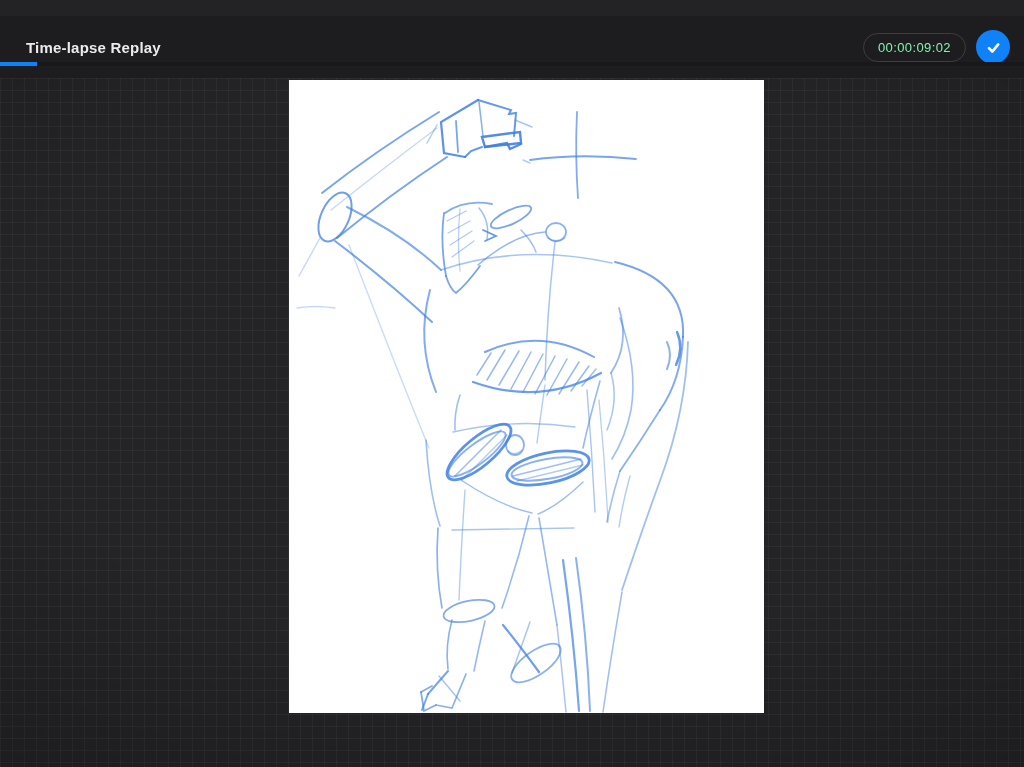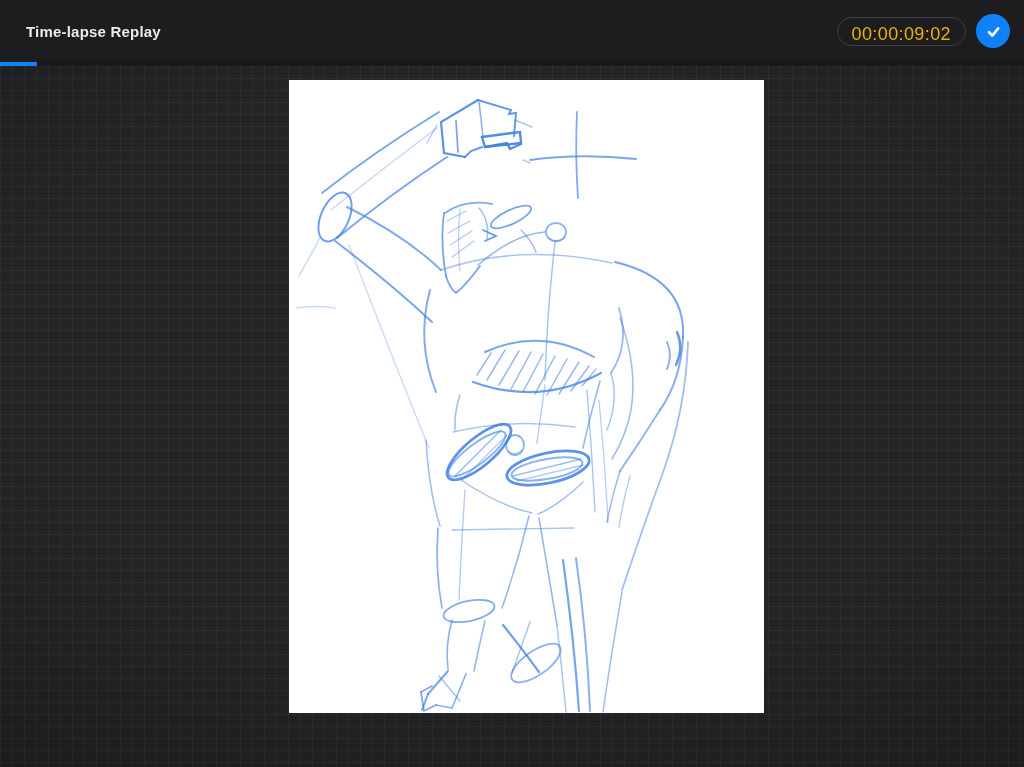--- a/index.html
+++ b/index.html
@@ -7,37 +7,37 @@
     width: 1024px; height: 767px;
     overflow: hidden;
     background: #232325;
     font-family: "Liberation Sans", sans-serif;
     position: relative;
   }
   .app { position: absolute; inset: 0; }
 
   
   .header {
-    position: absolute; top: 0; left: 0; right: 0; height: 62px;
+    position: absolute; top: 16px; left: 0; right: 0; height: 62px;
     background: #1d1d1f;
     display: flex; align-items: center; justify-content: space-between;
     padding: 0 12px 0 26px; box-sizing: border-box;
     z-index: 3;
   }
   .title {
     margin: 0;
     font-size: 15px; font-weight: 700;
     color: #ebebed; letter-spacing: 0.2px;
   }
   .header-right { display: flex; align-items: center; gap: 10px; }
   .time-pill {
     height: 29px; padding: 0 14px;
     border: 1px solid #3e3e40; border-radius: 15px;
-    display: flex; align-items: flex-end;
-    color: #eab308; font-size: 18px; letter-spacing: 0.4px;
+    display: flex; align-items: center;
+    color: #86efac; font-size: 13px; letter-spacing: 0.4px;
     background: transparent;
     box-sizing: border-box;
   }
   .done-btn {
     width: 34px; height: 34px; border-radius: 50%;
     background: var(--accent, #0f82fa);
     border: none; padding: 0; margin-right: 2px;
     display: flex; align-items: center; justify-content: center;
     cursor: pointer;
   }

